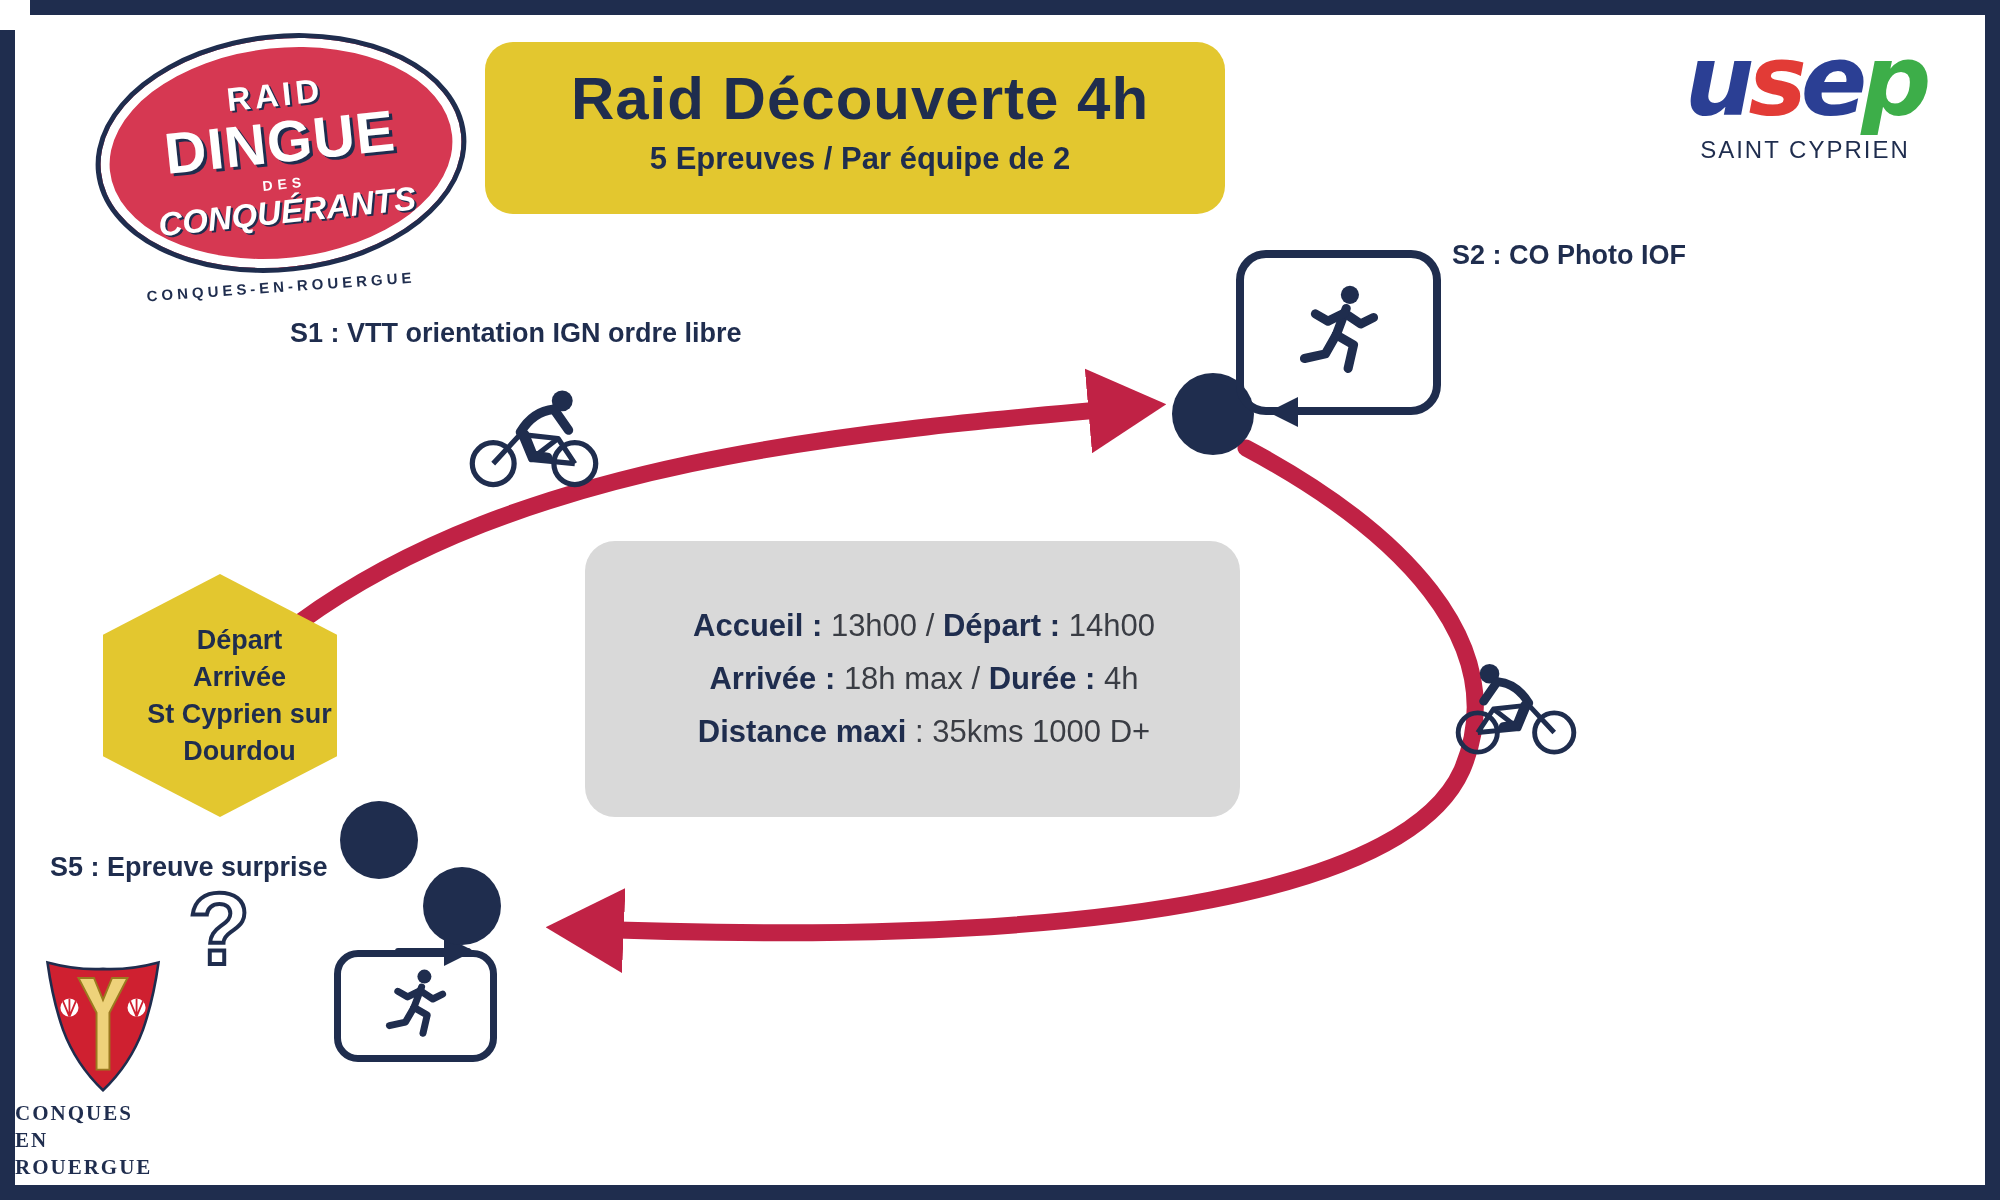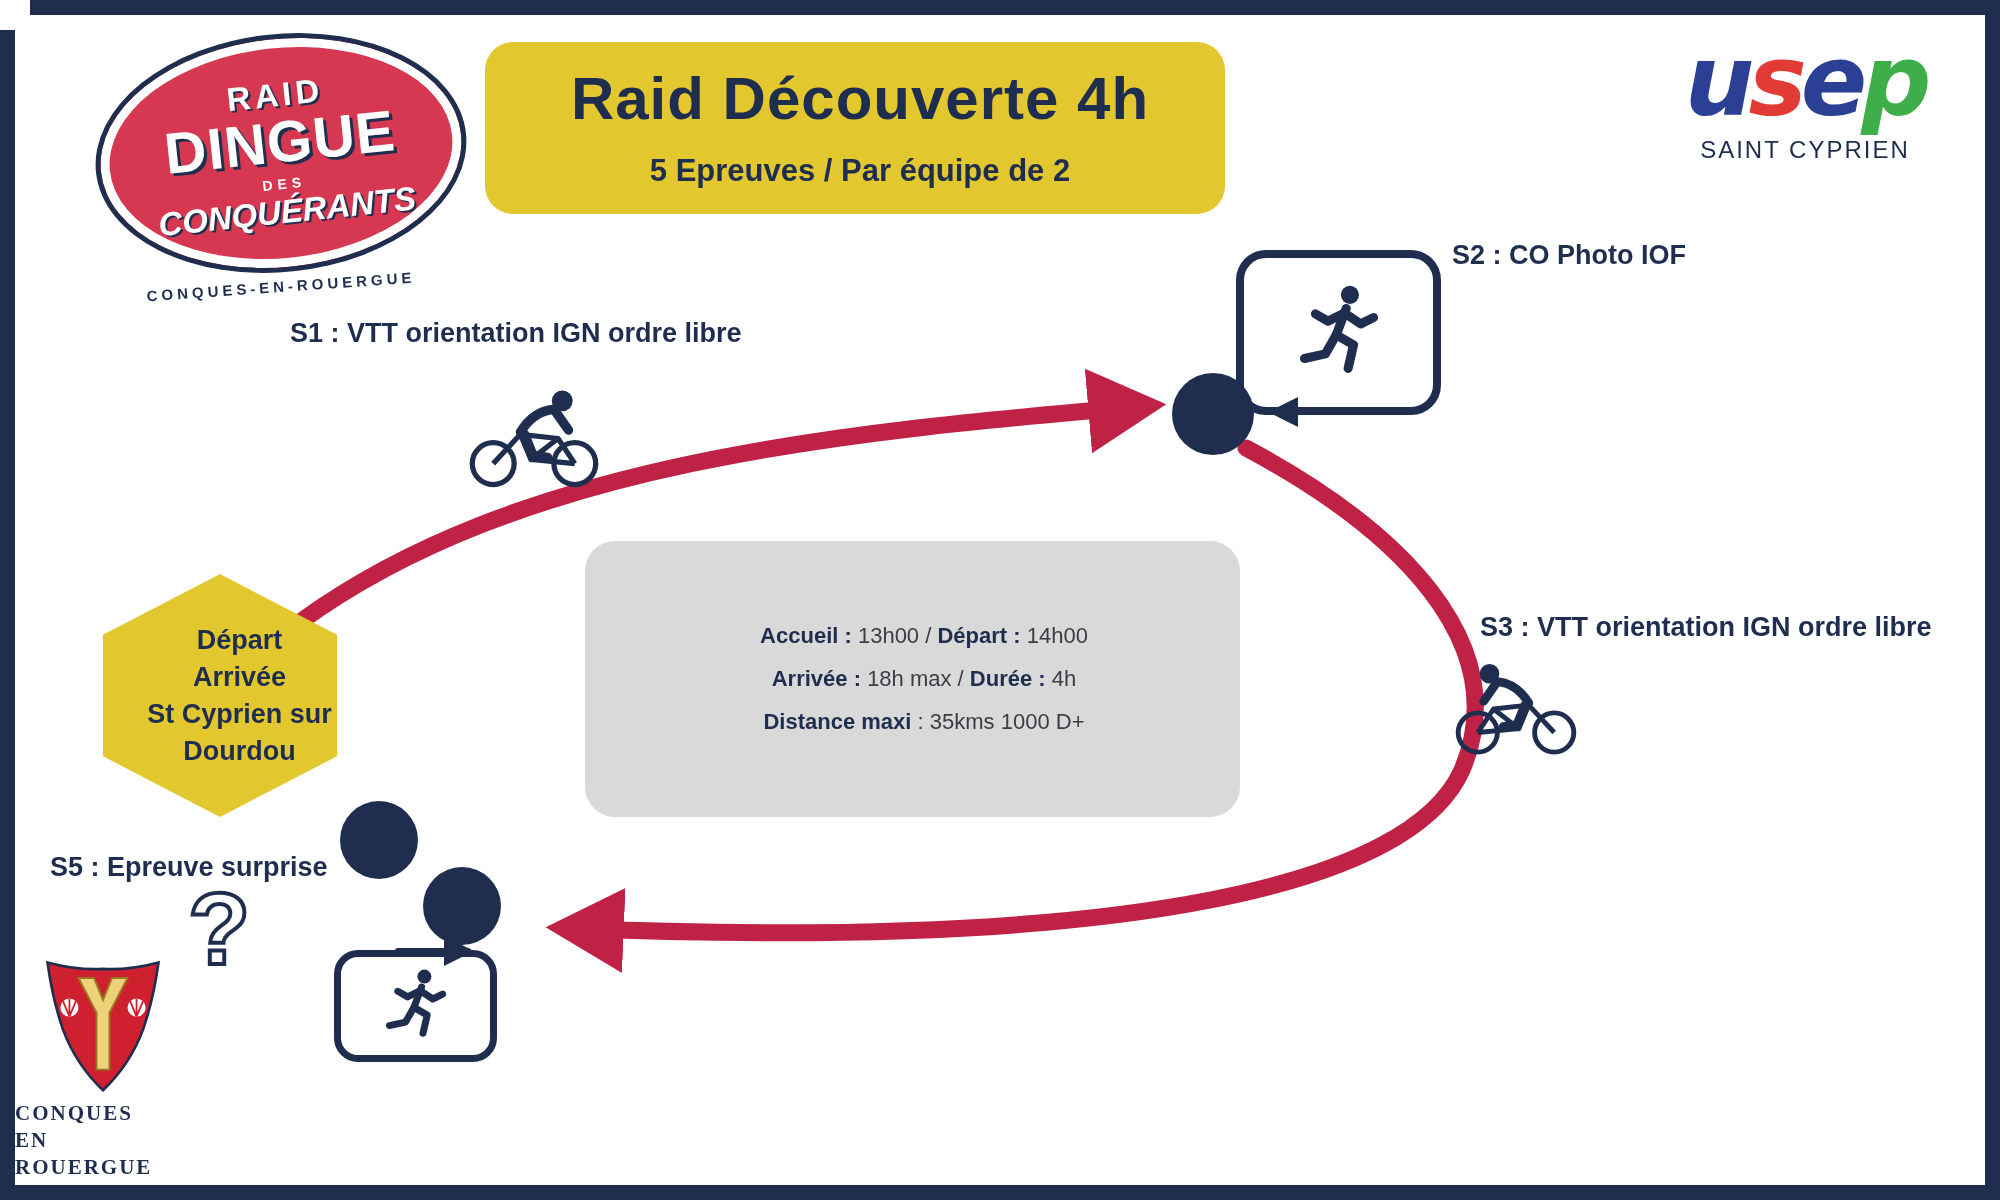--- a/index.html
+++ b/index.html
@@ -23,21 +23,21 @@
   .route-red{fill:none; stroke:var(--red); stroke-width:17; stroke-linecap:round;}
   .route-navy{fill:none; stroke:var(--navy); stroke-width:6; stroke-linecap:round;}
   #mk-red path{fill:var(--red);}
   #mk-navy path{fill:var(--navy);}
   .cp{fill:var(--navy);}
 
   
   .title-box{position:absolute; left:485px; top:42px; width:740px; height:172px;
     background:var(--yellow); border-radius:28px; text-align:center; z-index:5;padding-left:10px;}
   .title{margin-top:22px; font-size:60px; font-weight:800; color:var(--navy); letter-spacing:1px;}
-  .subtitle{margin-top:20px; font-size:31px; font-weight:700; color:var(--navy);}
+  .subtitle{margin-top:8px; font-size:31px; font-weight:700; color:var(--navy);}
 
   
   .raid-logo{position:absolute; left:95px; top:34px; width:372px; z-index:5;}
   .raid-ellipse{width:372px; height:238px; border-radius:50%; background:var(--logo-red);
     border:5px solid var(--navy); box-shadow:inset 0 0 0 9px #fff;
     transform:rotate(-6deg); display:flex; flex-direction:column; align-items:center;
     justify-content:center; color:#fff; text-align:center;}
   .raid-w1{font-size:33px; font-weight:800; letter-spacing:4px; text-shadow:2px 2px 0 var(--navy);}
   .raid-w2{font-size:58px; font-weight:800; letter-spacing:1px; margin-top:-6px; text-shadow:3px 3px 0 var(--navy);}
   .raid-w3{font-size:14px; font-weight:700; letter-spacing:5px; margin:1px 0;}
@@ -77,21 +77,21 @@
   
   .hexagon{position:absolute; left:103px; top:574px; width:234px; height:243px;
     background:var(--yellow);
     clip-path:polygon(50% 0,100% 25%,100% 75%,50% 100%,0 75%,0 25%);
     display:flex; flex-direction:column; align-items:center; justify-content:center;
     text-align:center; color:var(--navy); font-weight:700; font-size:27px; line-height:37px; z-index:5;padding-left:39px;}
 
   
   .info-box{position:absolute; left:585px; top:541px; width:655px; height:276px;
     background:var(--gray); border-radius:30px; display:flex; flex-direction:column;
-    justify-content:center; gap:17px; text-align:center; font-size:22px; color:#3a3d44; z-index:5;padding-left:23px;}
+    justify-content:center; gap:17px; text-align:center; font-size:31px; color:#3a3d44; z-index:5;padding-left:23px;}
   .info-box b{color:var(--navy); font-weight:700;}
 
   
   .qmark{position:absolute; left:188px; top:878px; font-size:102px; font-weight:700;
     color:#fff; -webkit-text-stroke:4px var(--navy); line-height:1; z-index:6;}
 
   
   .shield{position:absolute; left:38px; top:956px; z-index:5;}
   .blason-text{position:absolute; left:15px; top:1100px; width:175px; 
     font-family:"Liberation Serif", serif; color:var(--navy); font-size:21px;
@@ -167,21 +167,20 @@
     <div class="subtitle">5 Epreuves / Par équipe de 2</div>
   </div>
 
   <div class="usep">
     <div class="usep-word"><span class="usep-u">u</span><span class="usep-s">s</span><span class="usep-e">e</span><span class="usep-p">p</span></div>
     <div class="usep-sub">SAINT CYPRIEN</div>
   </div>
 
   <div class="stage-label" id="s1-label">S1 : VTT orientation IGN ordre libre</div>
   <div class="stage-label" id="s2-label">S2 : CO Photo IOF</div>
-  <div class="stage-label" id="s3-label">S3 : VTT orientation IGN ordre libre</div>
   <div class="stage-label" id="s5-label">S5 : Epreuve surprise</div>
 
   <svg class="icon-navy" id="s1-cyclist" width="136" height="105">
       <use href="#ic-cyclist"></use>
     </svg>
   <svg class="icon-navy" id="s3-cyclist" width="128" height="98">
       <use href="#ic-cyclist"></use>
     </svg>
 
   <div class="co-box" id="s2-box">

